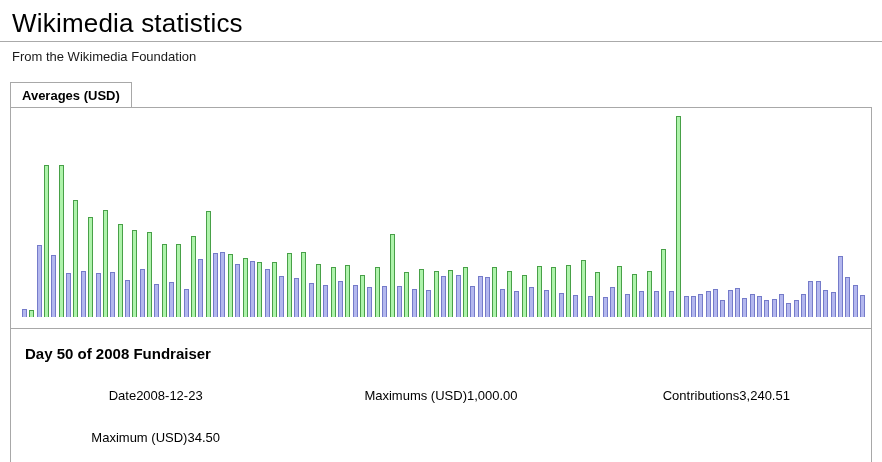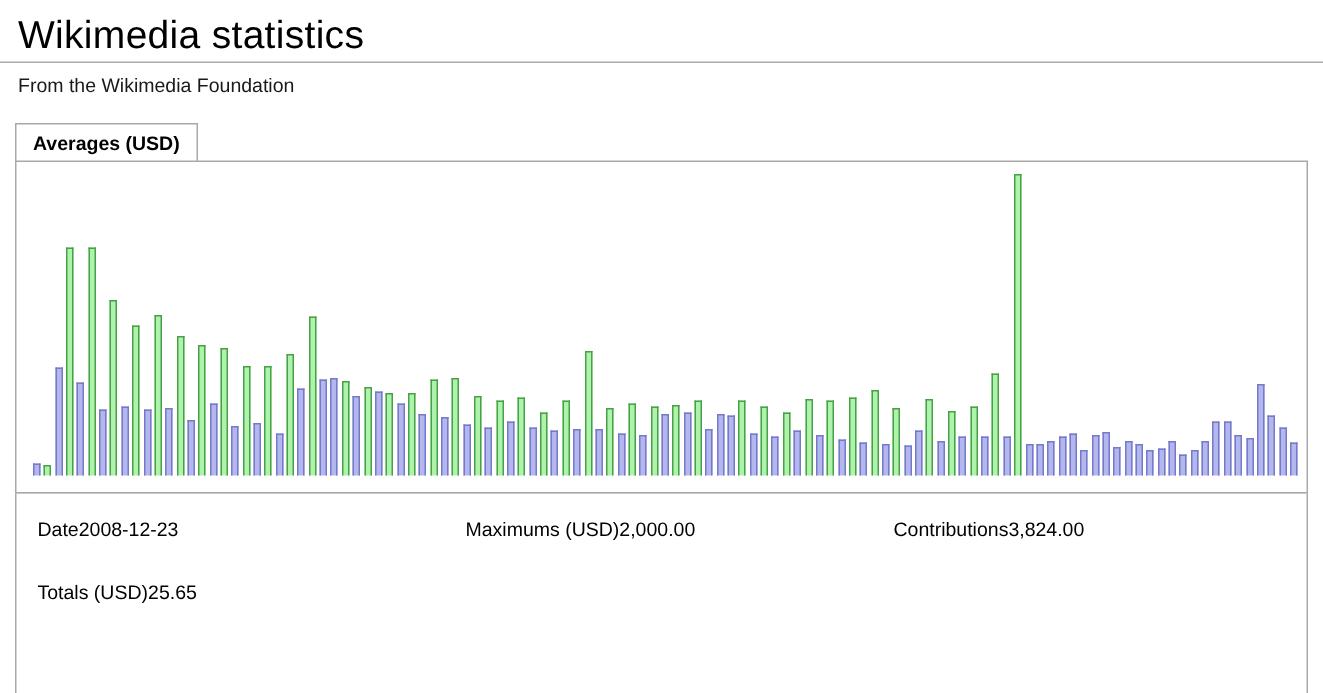--- a/index.html
+++ b/index.html
@@ -58,21 +58,21 @@
   }
   .details-heading {
     margin: 0 0 26px 0; font-size: 15px; font-weight: bold;
   }
   .details-grid {
     display: grid;
     grid-template-columns: 1fr 1fr 1fr;
     column-gap: 24px; row-gap: 27px;
     font-size: 13px;
   }
-  .field-pair { display: flex; justify-content: flex-start; }
+  .field-pair { display: flex; justify-content: center; }
   .field-label { text-align: left; }
   .field-value { text-align: right; }
 </style>
 </head>
 <body>
 
 <h1 class="page-title">Wikimedia statistics</h1>
 <hr class="title-divider">
 <div class="subtitle">From the Wikimedia Foundation</div>
 
@@ -194,32 +194,33 @@
       <div class="bar blue" style="left: 801.15px; height: 27px;"></div>
       <div class="bar blue" style="left: 808.5px; height: 25px;"></div>
       <div class="bar blue" style="left: 815.85px; height: 61px;"></div>
       <div class="bar blue" style="left: 823.2px; height: 40px;"></div>
       <div class="bar blue" style="left: 830.55px; height: 32px;"></div>
       <div class="bar blue" style="left: 837.9px; height: 22px;"></div>
     </div>
 </div>
 
 <div class="details">
+  <div class="details-heading">Day 50 of 2008 Fundraiser</div>
   <div class="details-grid">
     <div class="field-pair">
       <span class="field-label">Date</span>
       <span class="field-value">2008-12-23</span>
     </div>
     <div class="field-pair">
       <span class="field-label">Maximums (USD)</span>
-      <span class="field-value">2,000.00</span>
+      <span class="field-value">1,000.00</span>
     </div>
     <div class="field-pair">
       <span class="field-label">Contributions</span>
-      <span class="field-value">3,824.00</span>
-    </div>
-    <div class="field-pair">
-      <span class="field-label">Totals (USD)</span>
-      <span class="field-value">25.65</span>
+      <span class="field-value">3,240.51</span>
+    </div>
+    <div class="field-pair">
+      <span class="field-label">Maximum (USD)</span>
+      <span class="field-value">34.50</span>
     </div>
     <div></div>
   </div>
 </div>
 
 </body></html>

